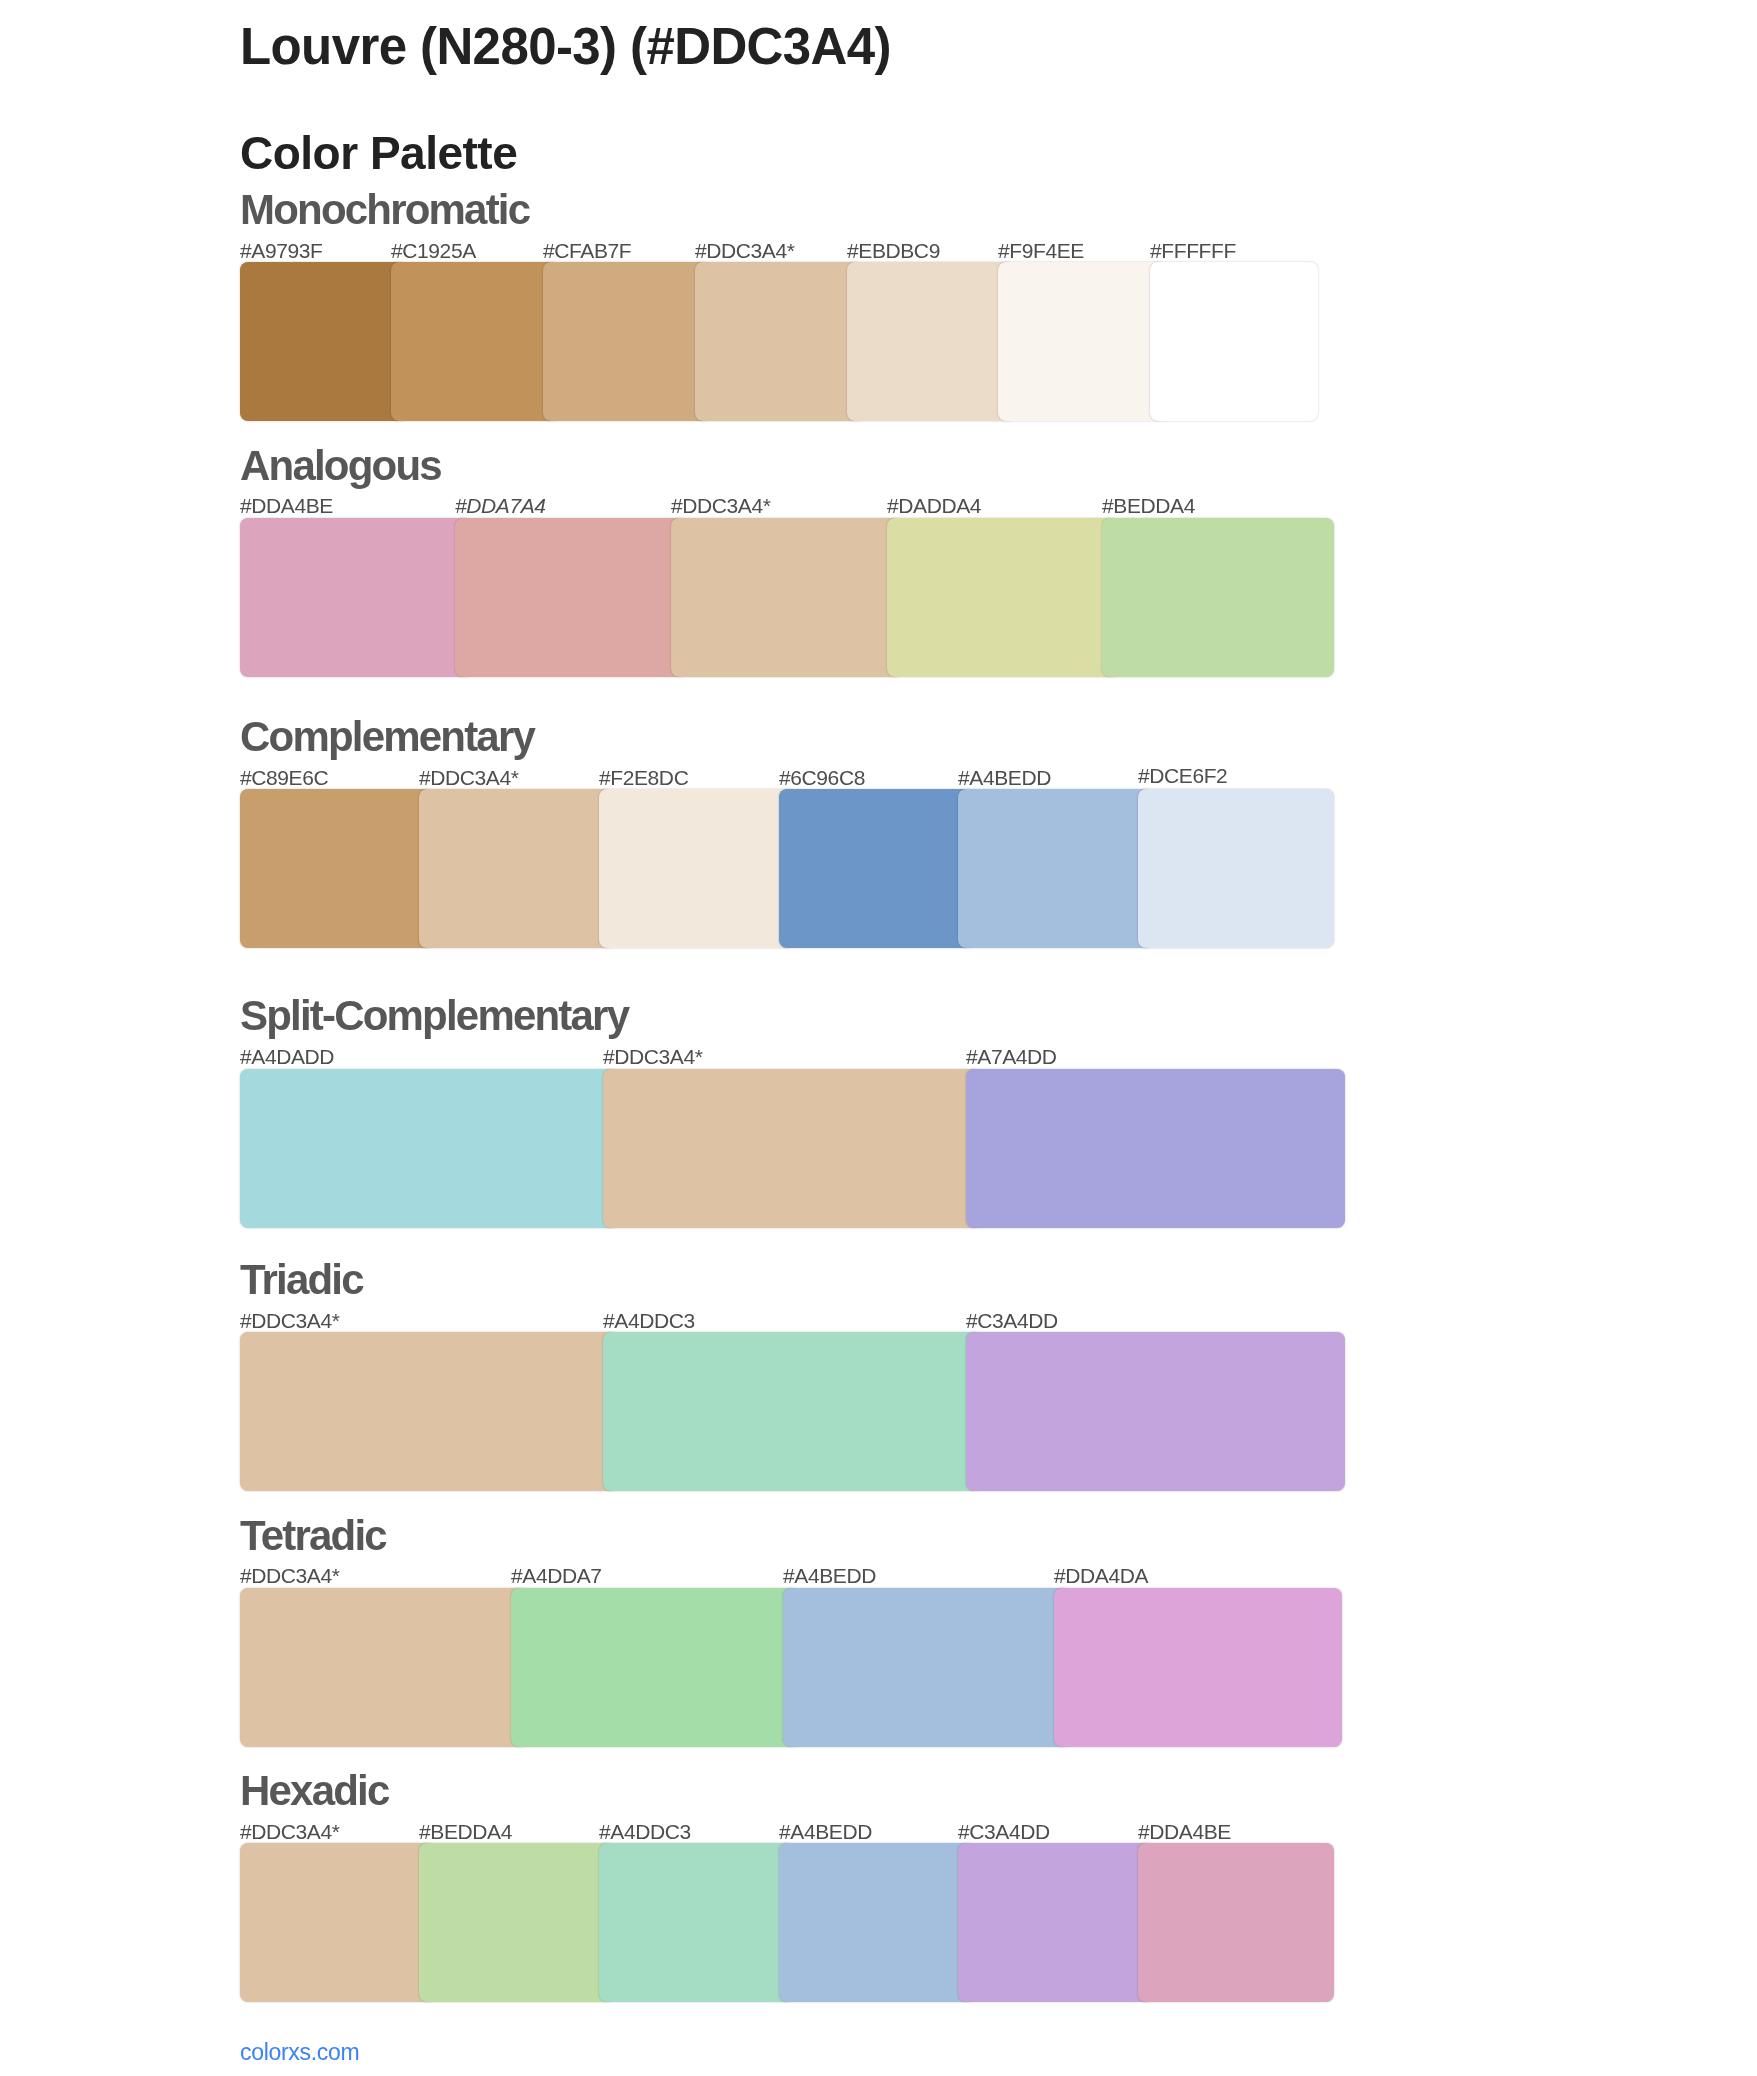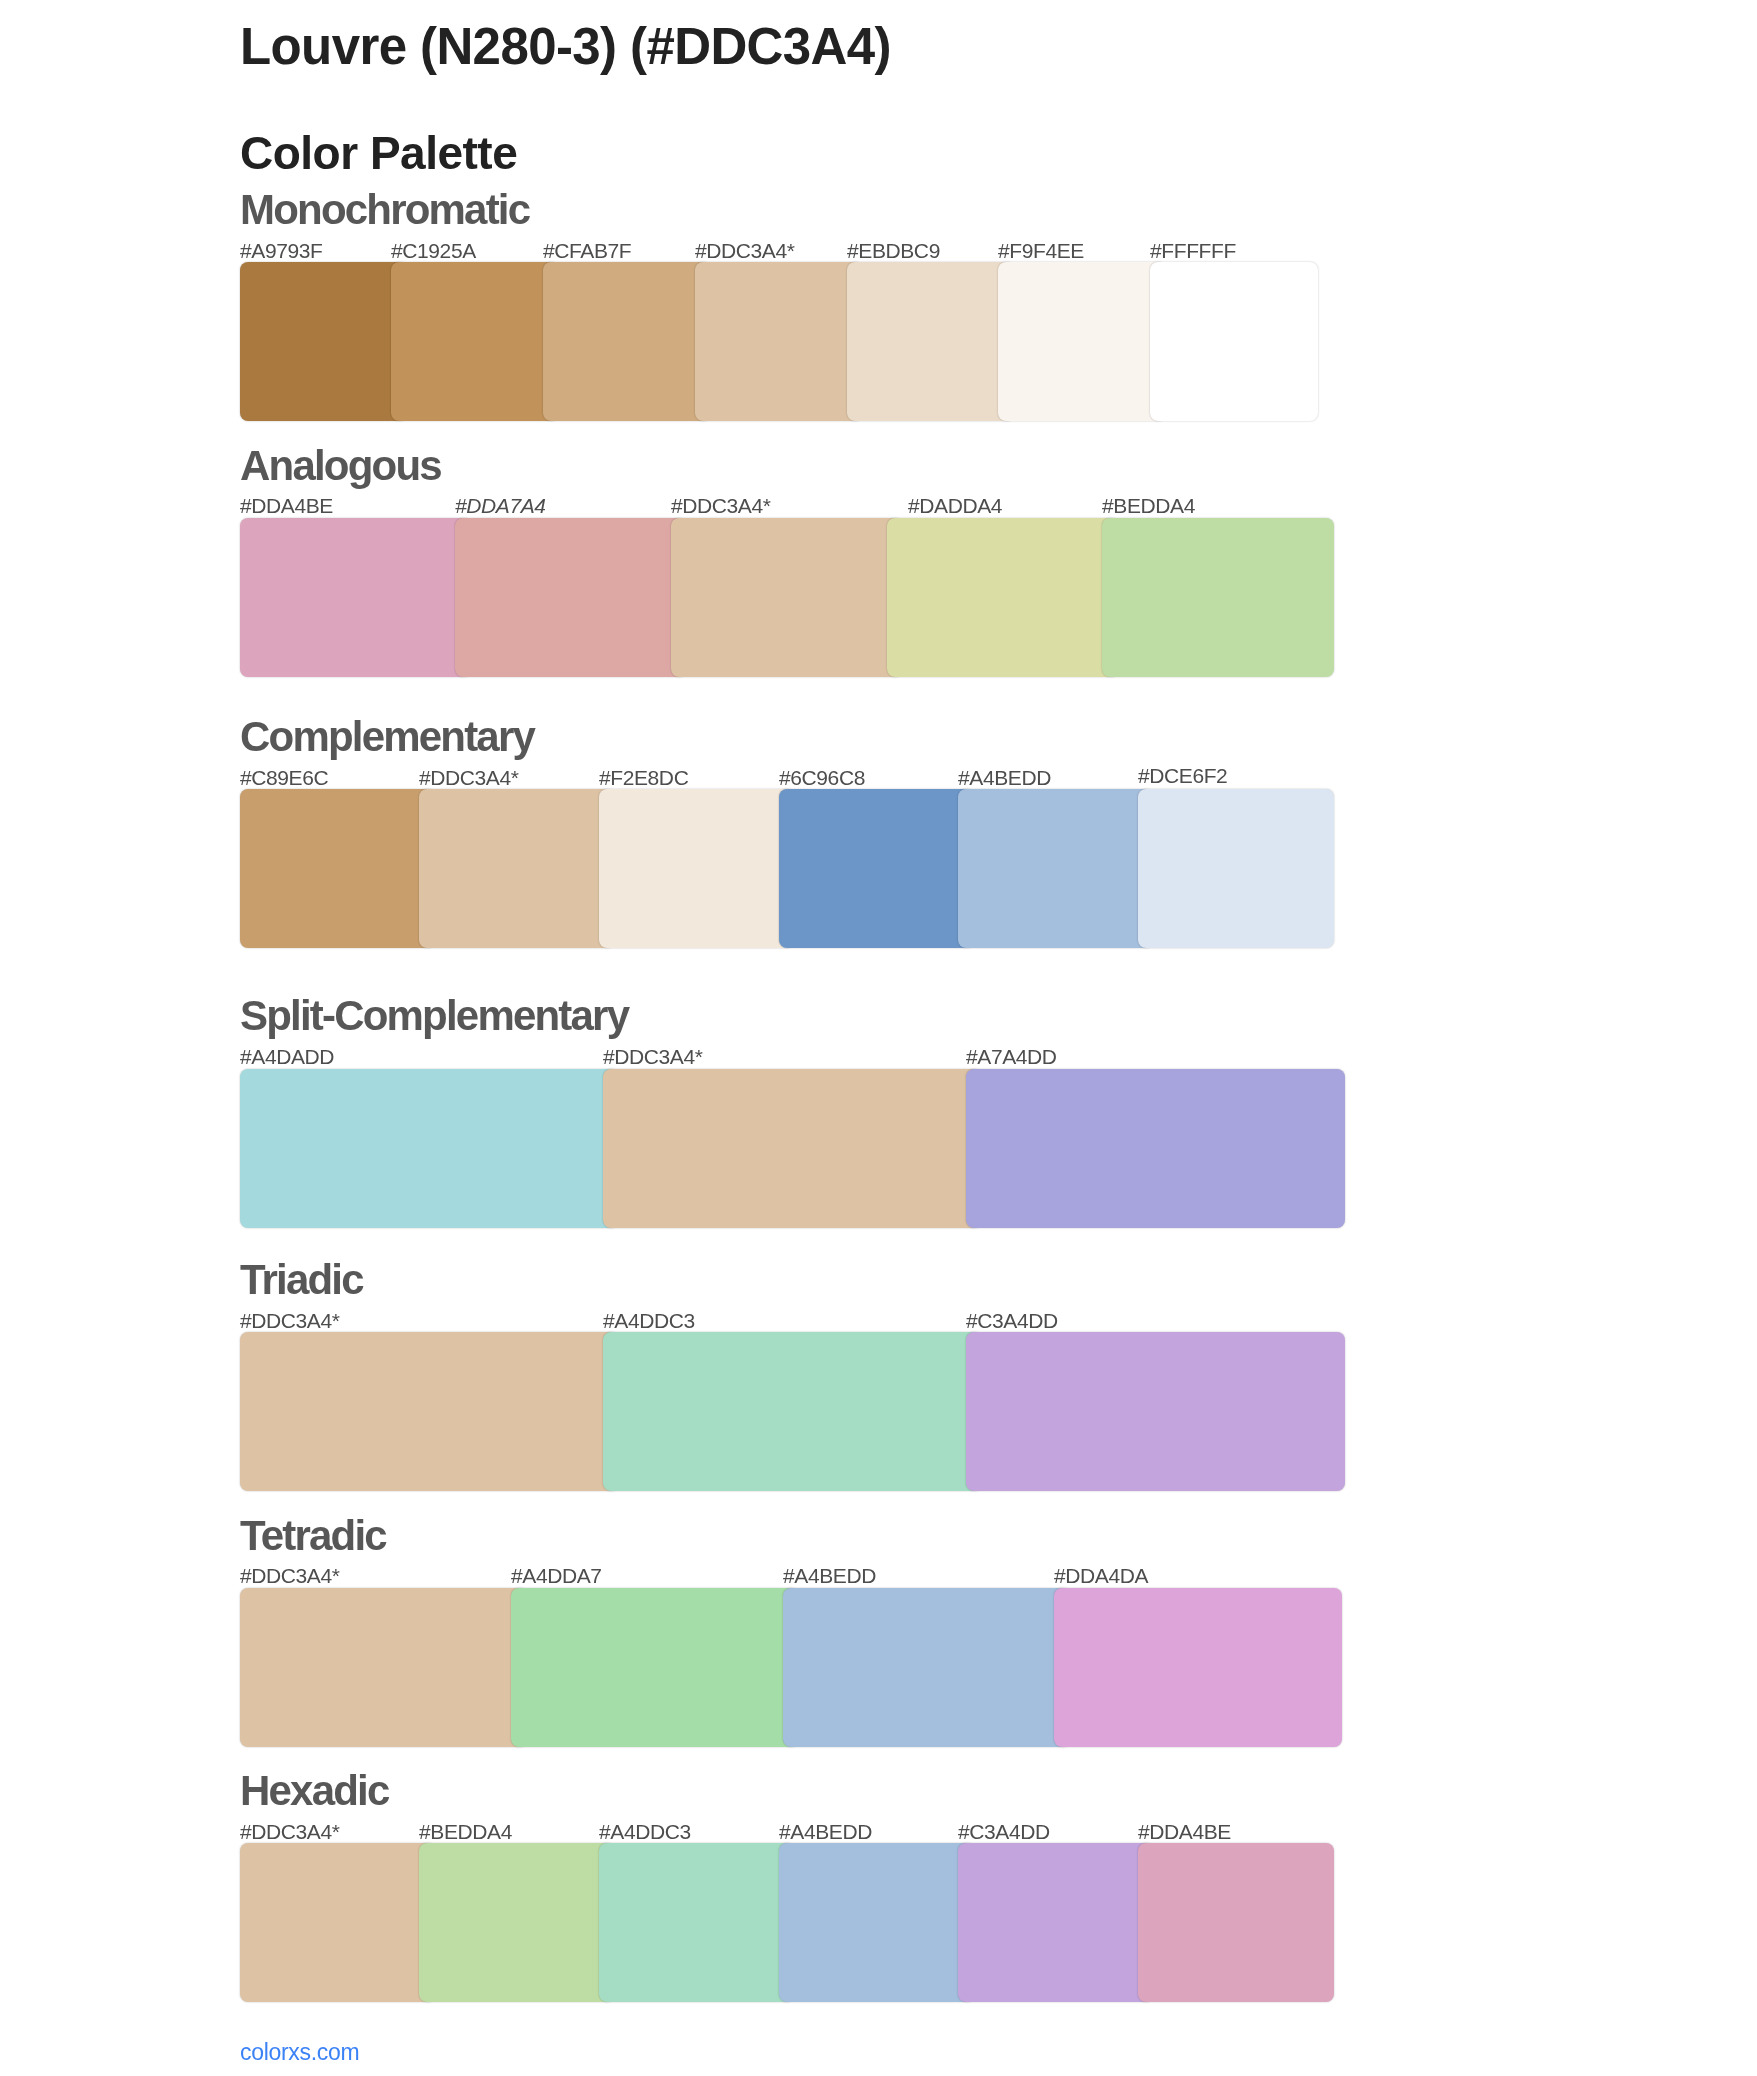--- a/index.html
+++ b/index.html
@@ -60,21 +60,21 @@
         <div class="swatch" style="left: 1150px; top: 262px; width: 168px; background: rgb(255, 255, 255); z-index: 16;"></div>
       </div>
       <div class="section">
         <div class="section-title" style="top: 445px;">Analogous</div>
         <div class="swatch-label" style="left: 240px; top: 495px;">#DDA4BE</div>
         <div class="swatch" style="left: 240px; top: 518px; width: 232px; background: rgb(221, 164, 190); z-index: 10;"></div>
         <div class="swatch-label" style="left: 455px; top: 495px; font-style: italic;">#DDA7A4</div>
         <div class="swatch" style="left: 455px; top: 518px; width: 232px; background: rgb(221, 167, 164); z-index: 11;"></div>
         <div class="swatch-label" style="left: 671px; top: 495px;">#DDC3A4*</div>
         <div class="swatch" style="left: 671px; top: 518px; width: 232px; background: rgb(221, 195, 164); z-index: 12;"></div>
-        <div class="swatch-label" style="left: 887px; top: 495px; margin-left: 21px;">#DADDA4</div>
+        <div class="swatch-label" style="left: 887px; top: 495px;">#DADDA4</div>
         <div class="swatch" style="left: 887px; top: 518px; width: 232px; background: rgb(218, 221, 164); z-index: 13;"></div>
         <div class="swatch-label" style="left: 1102px; top: 495px;">#BEDDA4</div>
         <div class="swatch" style="left: 1102px; top: 518px; width: 232px; background: rgb(190, 221, 164); z-index: 14;"></div>
       </div>
       <div class="section">
         <div class="section-title" style="top: 716px;">Complementary</div>
         <div class="swatch-label" style="left: 240px; top: 767px;">#C89E6C</div>
         <div class="swatch" style="left: 240px; top: 789px; width: 196px; background: rgb(200, 158, 108); z-index: 10;"></div>
         <div class="swatch-label" style="left: 419px; top: 767px;">#DDC3A4*</div>
         <div class="swatch" style="left: 419px; top: 789px; width: 196px; background: rgb(221, 195, 164); z-index: 11;"></div>

